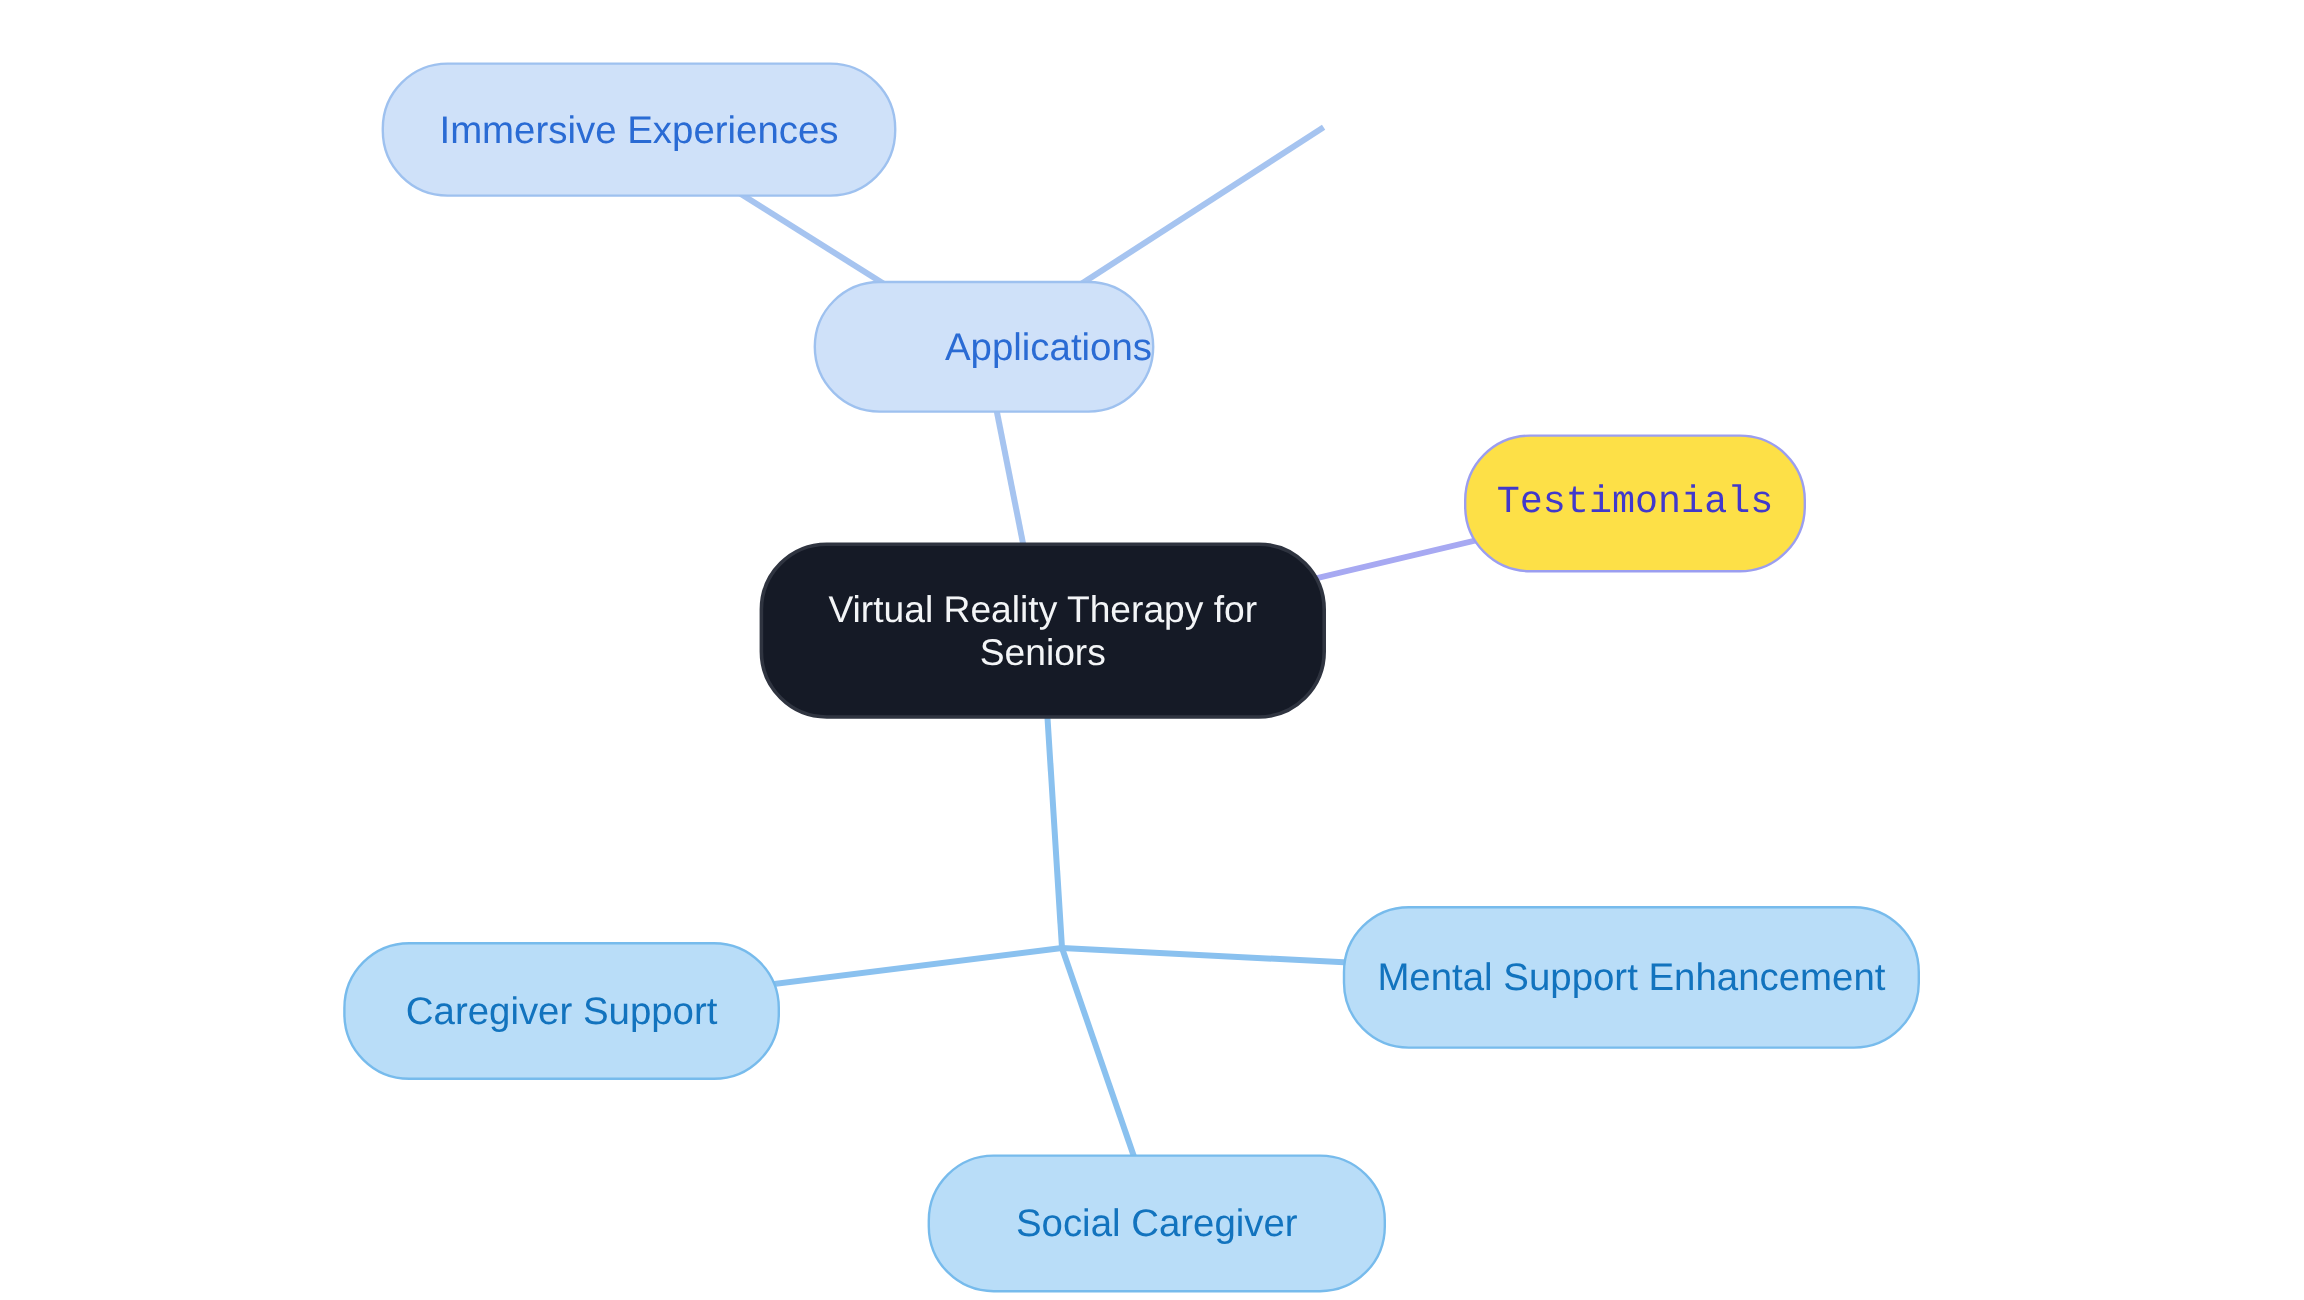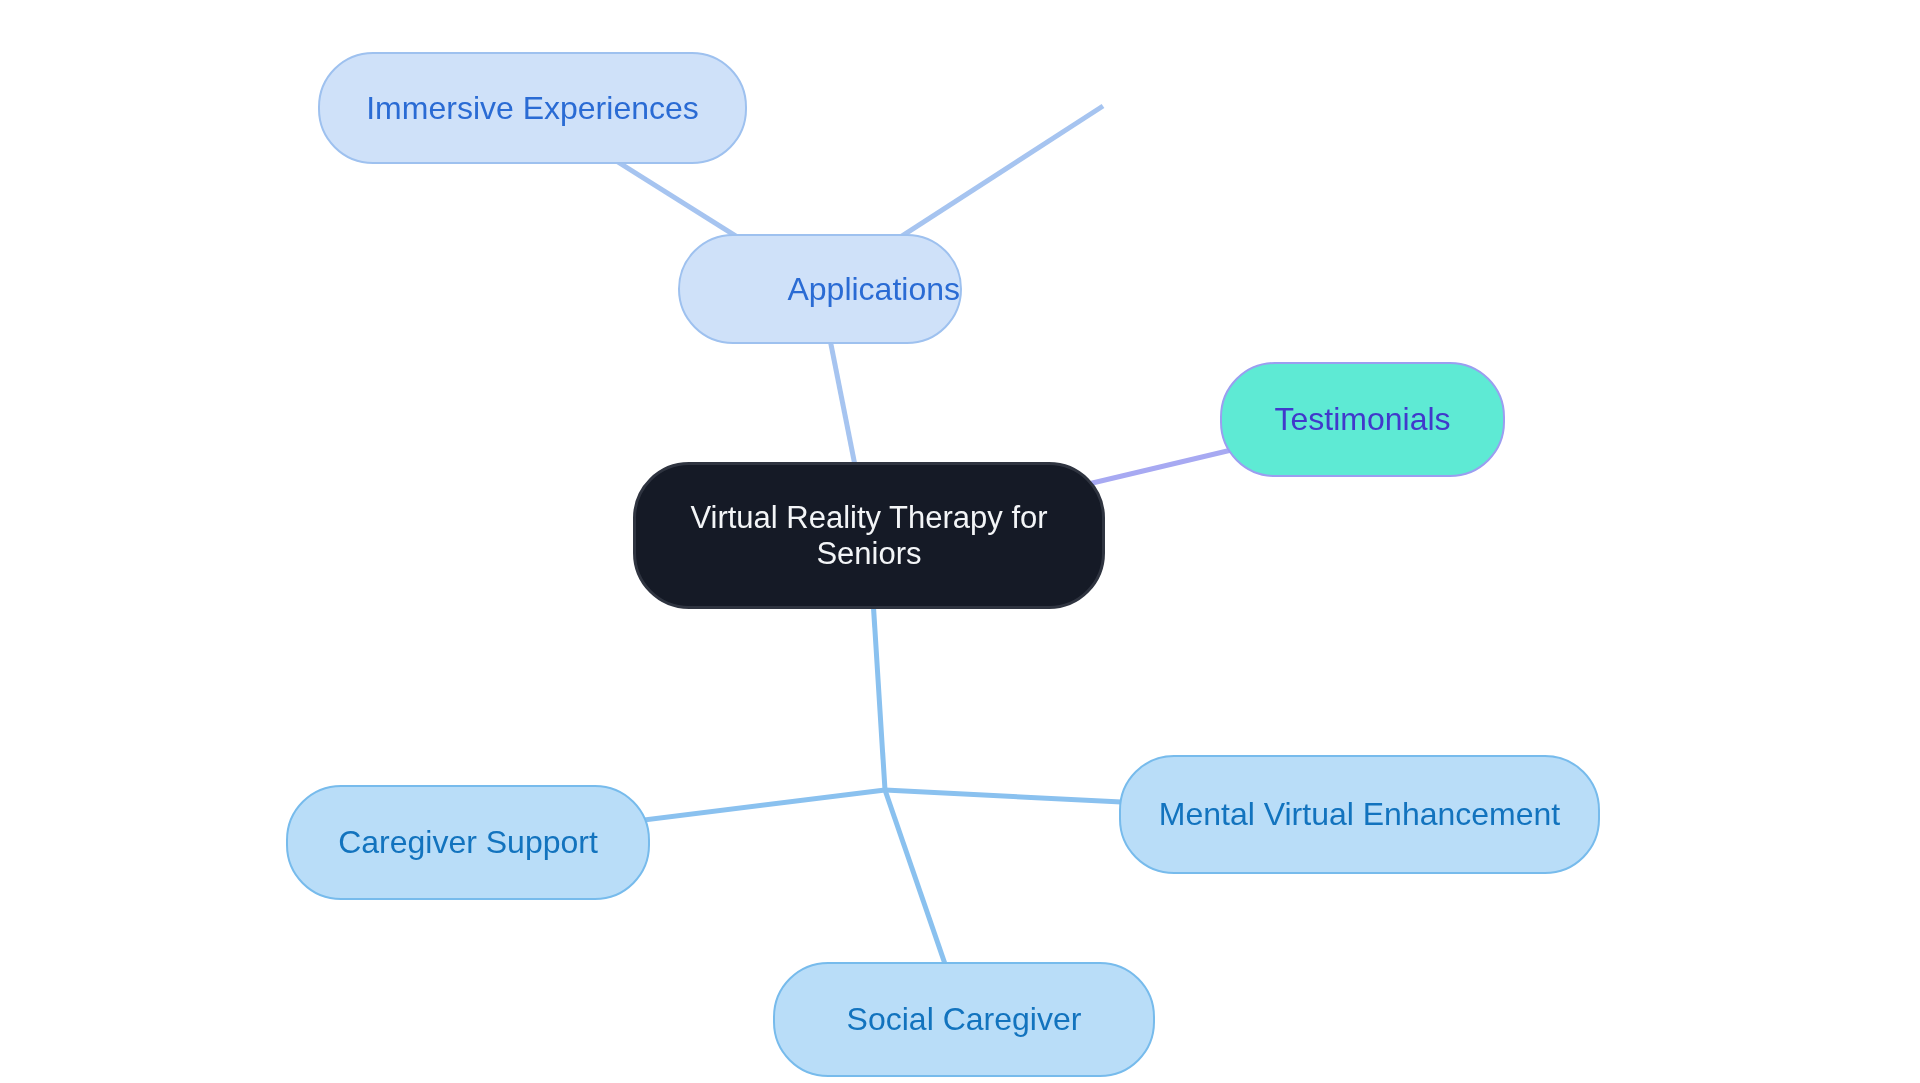--- a/index.html
+++ b/index.html
@@ -34,44 +34,45 @@
     justify-content: center;
     text-align: center;
     border-radius: 55px;
     box-sizing: border-box;
     font-size: 32px;
     line-height: 1.2;
     cursor: default;
     user-select: none;
   }
   .node-central {
-    left: 633px; top: 438px;
+    left: 633px; top: 428px;
     width: 472px; height: 147px;
     background: #151a26;
     border: 3px solid #2f3440;
     border-radius: 56px;
     color: #f3f5f7;
     font-size: 31px;
     line-height: 1.15;
     padding: 0 42px;
   }
   .node-app {
     background: #cfe1f9;
     border: 2px solid #9ec1ef;
     color: #2a6bd4;
   }
   .node-ben {
     background: #b9ddf8;
     border: 2px solid #77bbec;
     color: #1273be;
   }
   .node-tes {
-    background: #5eead4;
+    background: #fde047;
     border: 2px solid #9b9ef0;
     color: #4139cb;
+    font-family: Liberation Mono, monospace;
   }
   .n-applications { left: 678px; top: 210px; width: 284px; height: 110px; justify-content: flex-end; }
   .n-immersive    { left: 318px; top: 28px;  width: 429px; height: 112px; }
   .n-relaxation   { left: 974px; top: 25px;  width: 258px; height: 115px; }
   .n-testimonials { left: 1220px; top: 338px; width: 285px; height: 115px; }
   .n-benefits     { left: 772px; top: 709px; width: 226px; height: 114px; }
   .n-caregiver    { left: 286px; top: 761px; width: 364px; height: 115px; }
   .n-mhe          { left: 1119px; top: 731px; width: 481px; height: 119px; }
   .n-social       { left: 773px; top: 938px; width: 382px; height: 115px; }
   .node-label { display: block; }
@@ -108,20 +109,20 @@
   <div class="node node-central">
     <span class="node-label">Virtual Reality Therapy for Seniors</span>
   </div>
 
 
   <div class="node node-ben n-caregiver">
     <span class="node-label">Caregiver Support</span>
   </div>
 
   <div class="node node-ben n-mhe">
-    <span class="node-label">Mental Virtual Enhancement</span>
+    <span class="node-label">Mental Support Enhancement</span>
   </div>
 
   <div class="node node-ben n-social">
     <span class="node-label">Social Caregiver</span>
   </div>
 
 </div>
 
 </body></html>

